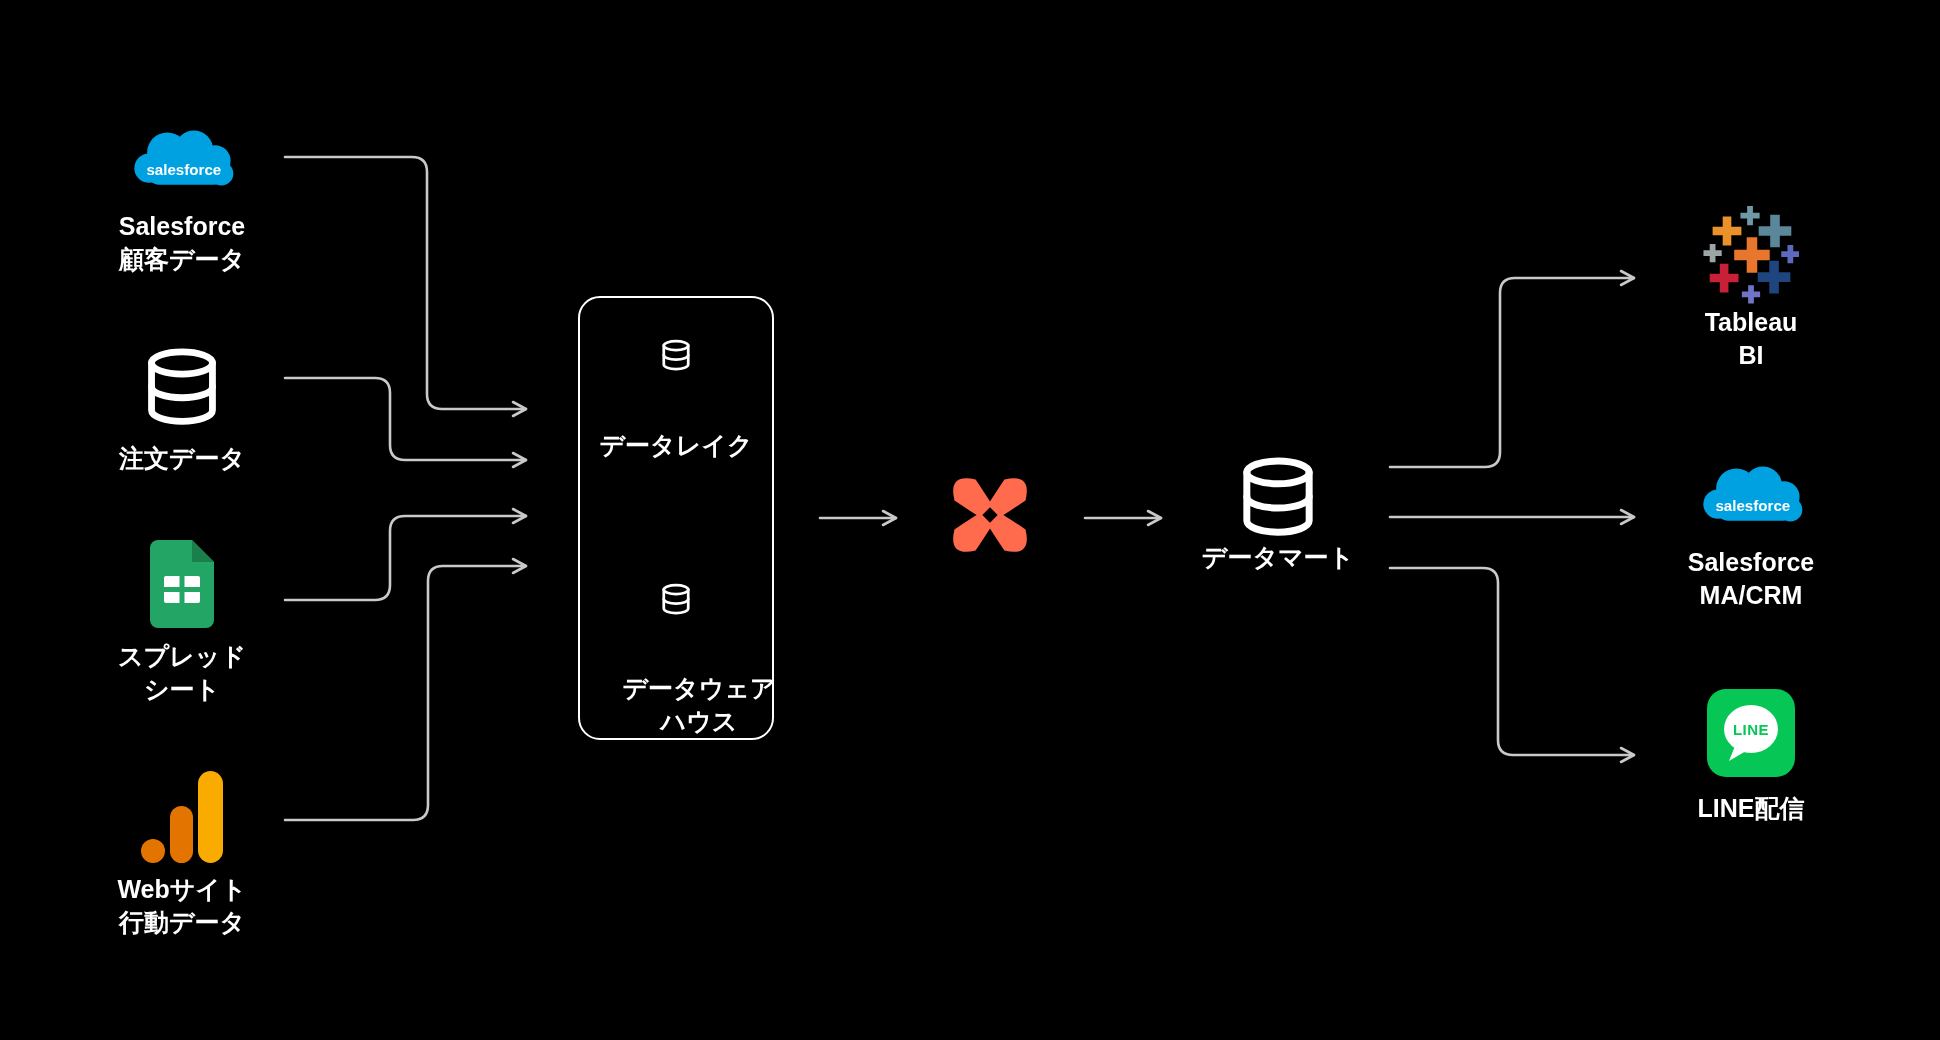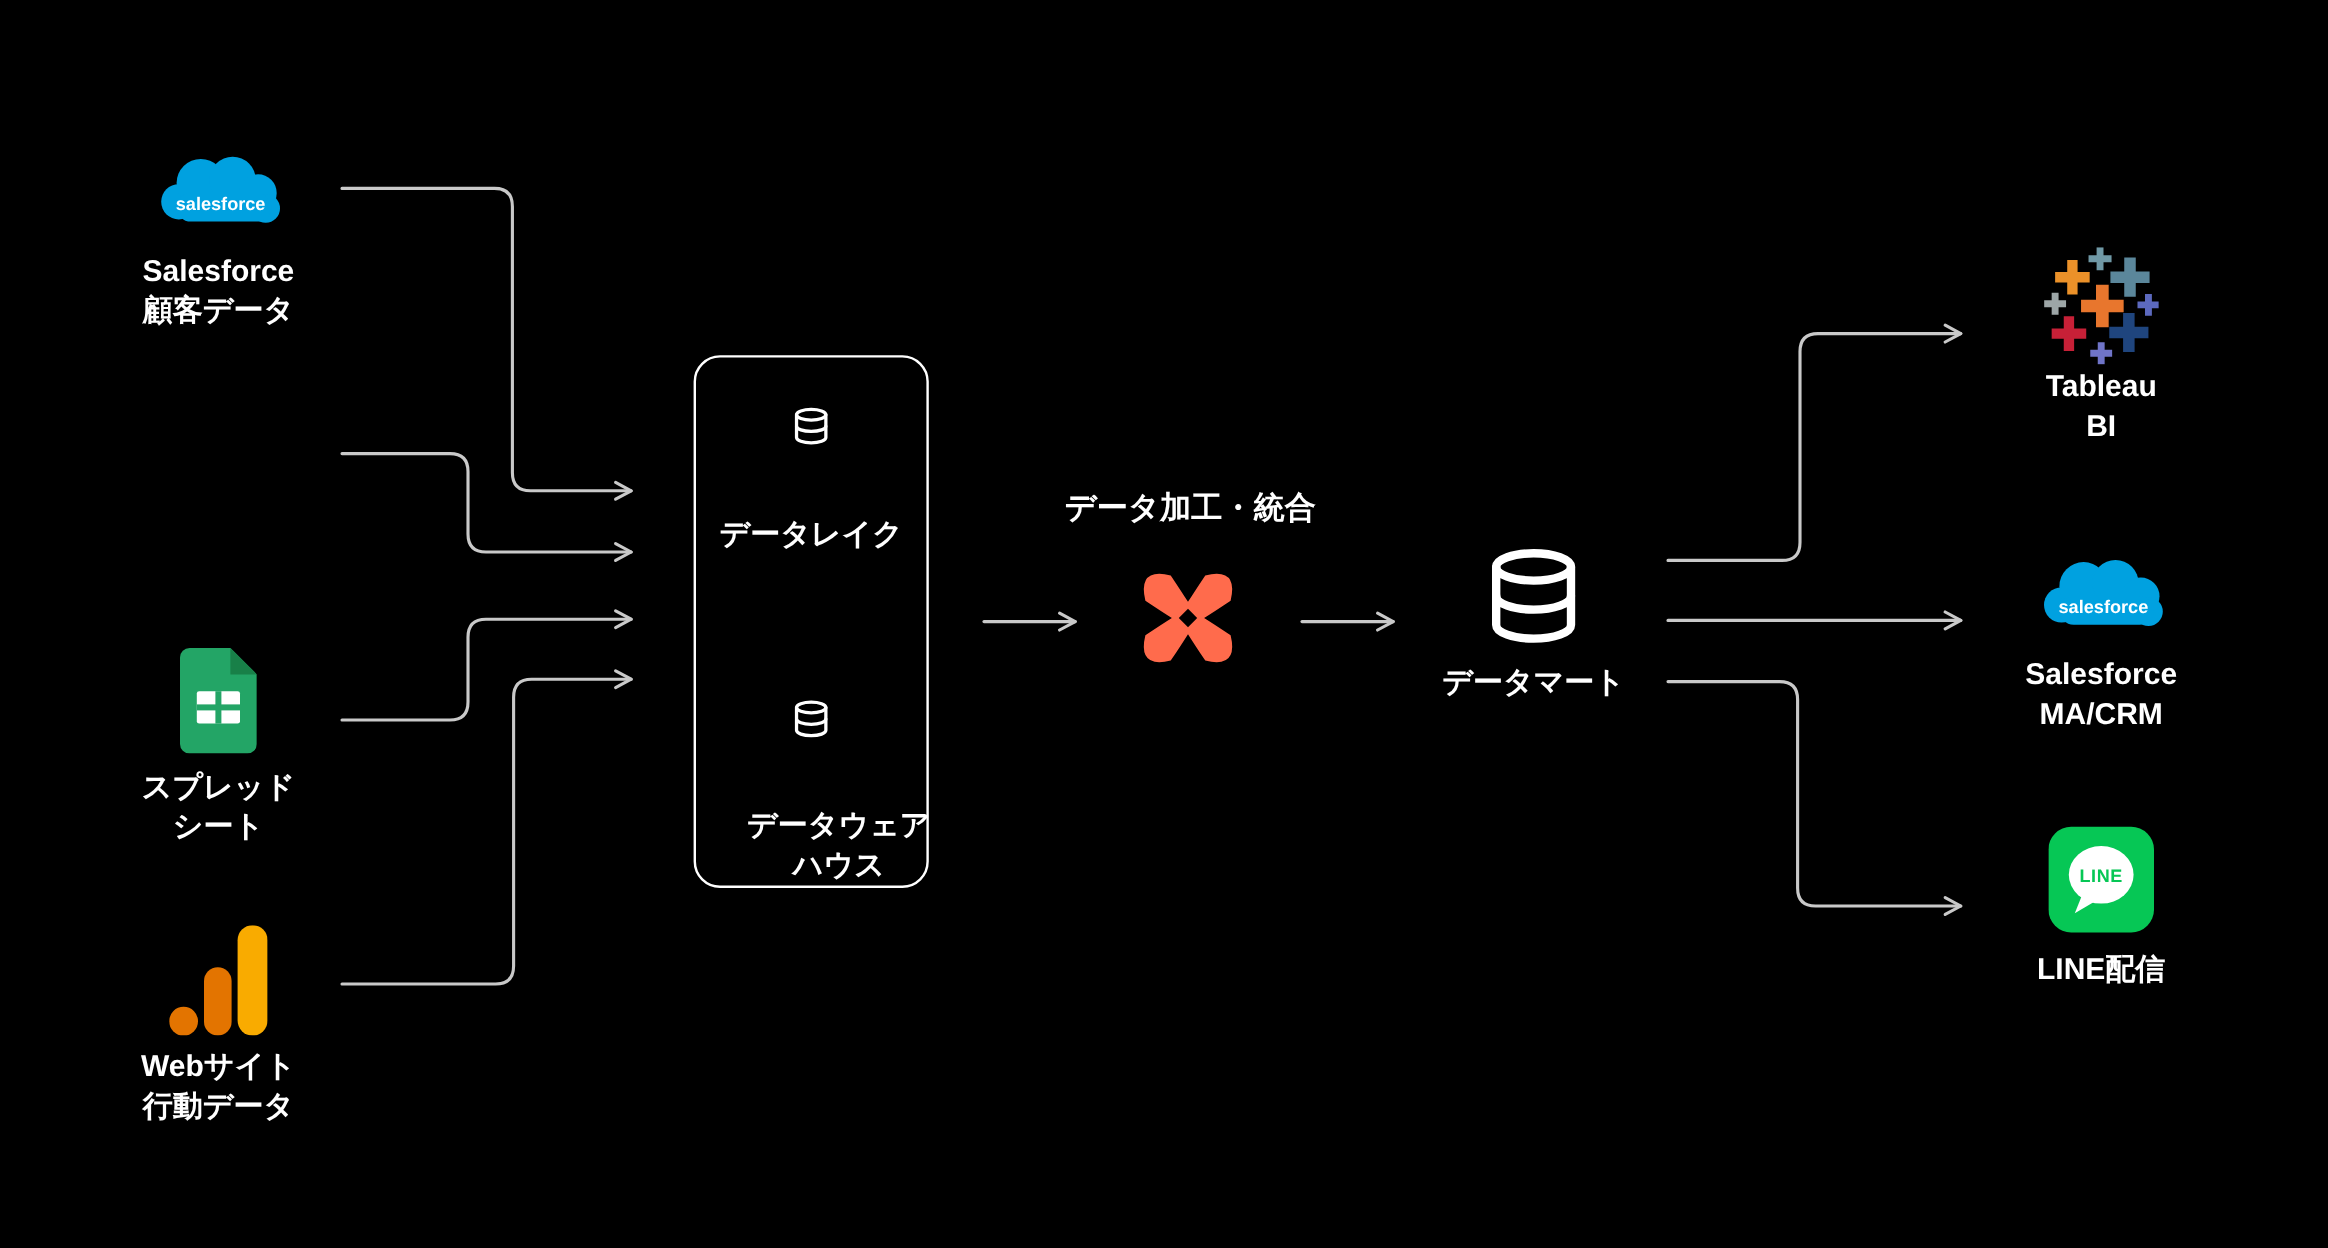--- a/index.html
+++ b/index.html
@@ -49,20 +49,32 @@
         <rect x="22" y="42" width="86" height="26" rx="13"></rect>
       </g>
       <text x="62" y="57" text-anchor="middle" class="sf-logo-text">salesforce</text>
     </svg>
     <div class="node-label" style="margin-top:14px;">
       <div>Salesforce</div>
       <div>顧客データ</div>
     </div>
   </div>
 
+  <div class="node" style="left:82px;top:344px;">
+    <svg width="88" height="86" viewBox="0 0 24 24">
+      <g class="db-icon">
+        <ellipse cx="12" cy="5.3" rx="8.5" ry="3.1"></ellipse>
+        <path d="M3.5 5.3 v13.2 c0 1.72 3.8 3.1 8.5 3.1 s8.5 -1.38 8.5 -3.1 V5.3"></path>
+        <path d="M3.5 11.9 c0 1.72 3.8 3.1 8.5 3.1 s8.5 -1.38 8.5 -3.1"></path>
+      </g>
+    </svg>
+    <div class="node-label" style="margin-top:12px;">
+      <div>注文データ</div>
+    </div>
+  </div>
 
   <div class="node" style="left:82px;top:540px;">
     <svg width="64" height="88" viewBox="0 0 64 88">
       <path d="M8 0 H42 L64 22 V80 a8 8 0 0 1 -8 8 H8 a8 8 0 0 1 -8 -8 V8 a8 8 0 0 1 8 -8 Z" fill="#23A566"></path>
       <path d="M42 0 L64 22 H42 Z" fill="#188048"></path>
       <rect x="14" y="36" width="36" height="27" rx="2" fill="#fff"></rect>
       <rect x="29.5" y="36" width="5" height="27" fill="#23A566"></rect>
       <rect x="14" y="47" width="36" height="5" fill="#23A566"></rect>
     </svg>
     <div class="node-label" style="margin-top:12px;">
@@ -100,35 +112,34 @@
         <path d="M3.5 5.3 v13.2 c0 1.72 3.8 3.1 8.5 3.1 s8.5 -1.38 8.5 -3.1 V5.3"></path>
         <path d="M3.5 11.9 c0 1.72 3.8 3.1 8.5 3.1 s8.5 -1.38 8.5 -3.1"></path>
       </g>
     </svg>
     <div class="node-label" style="margin-top:12px;margin-left:46px;">
       <div>データウェア</div>
       <div>ハウス</div>
     </div>
   </div>
 
-  <div class="transform-label">データ加工・統合</div>
   <svg width="96" height="96" viewBox="0 0 100 100" style="position:absolute;left:942px;top:467px;">
     <path d="M13 35 Q6 6 35 13 Q45 28 50 36 Q55 28 65 13 Q94 6 87 35 Q72 45 64 50 Q72 55 87 65 Q94 94 65 87 Q55 72 50 64 Q45 72 35 87 Q6 94 13 65 Q28 55 36 50 Q28 45 13 35 Z" fill="#FF6B4C"></path>
     <path d="M50 42 L58 50 L50 58 L42 50 Z" fill="#000"></path>
   </svg>
 
   <div class="node" style="left:1178px;top:453px;">
     <svg width="88" height="88" viewBox="0 0 24 24">
       <g class="db-icon">
         <ellipse cx="12" cy="5.3" rx="8.5" ry="3.1"></ellipse>
         <path d="M3.5 5.3 v13.2 c0 1.72 3.8 3.1 8.5 3.1 s8.5 -1.38 8.5 -3.1 V5.3"></path>
         <path d="M3.5 11.9 c0 1.72 3.8 3.1 8.5 3.1 s8.5 -1.38 8.5 -3.1"></path>
       </g>
     </svg>
-    <div class="node-label" style="margin-top:12px;">
+    <div class="node-label" style="margin-top:0;">
       <div>データマート</div>
     </div>
   </div>
 
   <div class="node" style="left:1651px;top:206px;">
     <svg width="96" height="98" viewBox="0 0 100 102">
       <path d="M46 0 H52 V7 H59 V13 H52 V20 H46 V13 H39 V7 H46 Z" fill="#7099A6"></path>
       <path d="M20.5 11 H29.5 V21.5 H40 V30.5 H29.5 V41 H20.5 V30.5 H10 V21.5 H20.5 Z" fill="#EB9129"></path>
       <path d="M70 9 H80 V21 H92 V31 H80 V43 H70 V31 H58 V21 H70 Z" fill="#5B879B"></path>
       <path d="M7 39.5 H13 V46 H19.5 V52 H13 V58.5 H7 V52 H0.5 V46 H7 Z" fill="#9DA6A7"></path>

